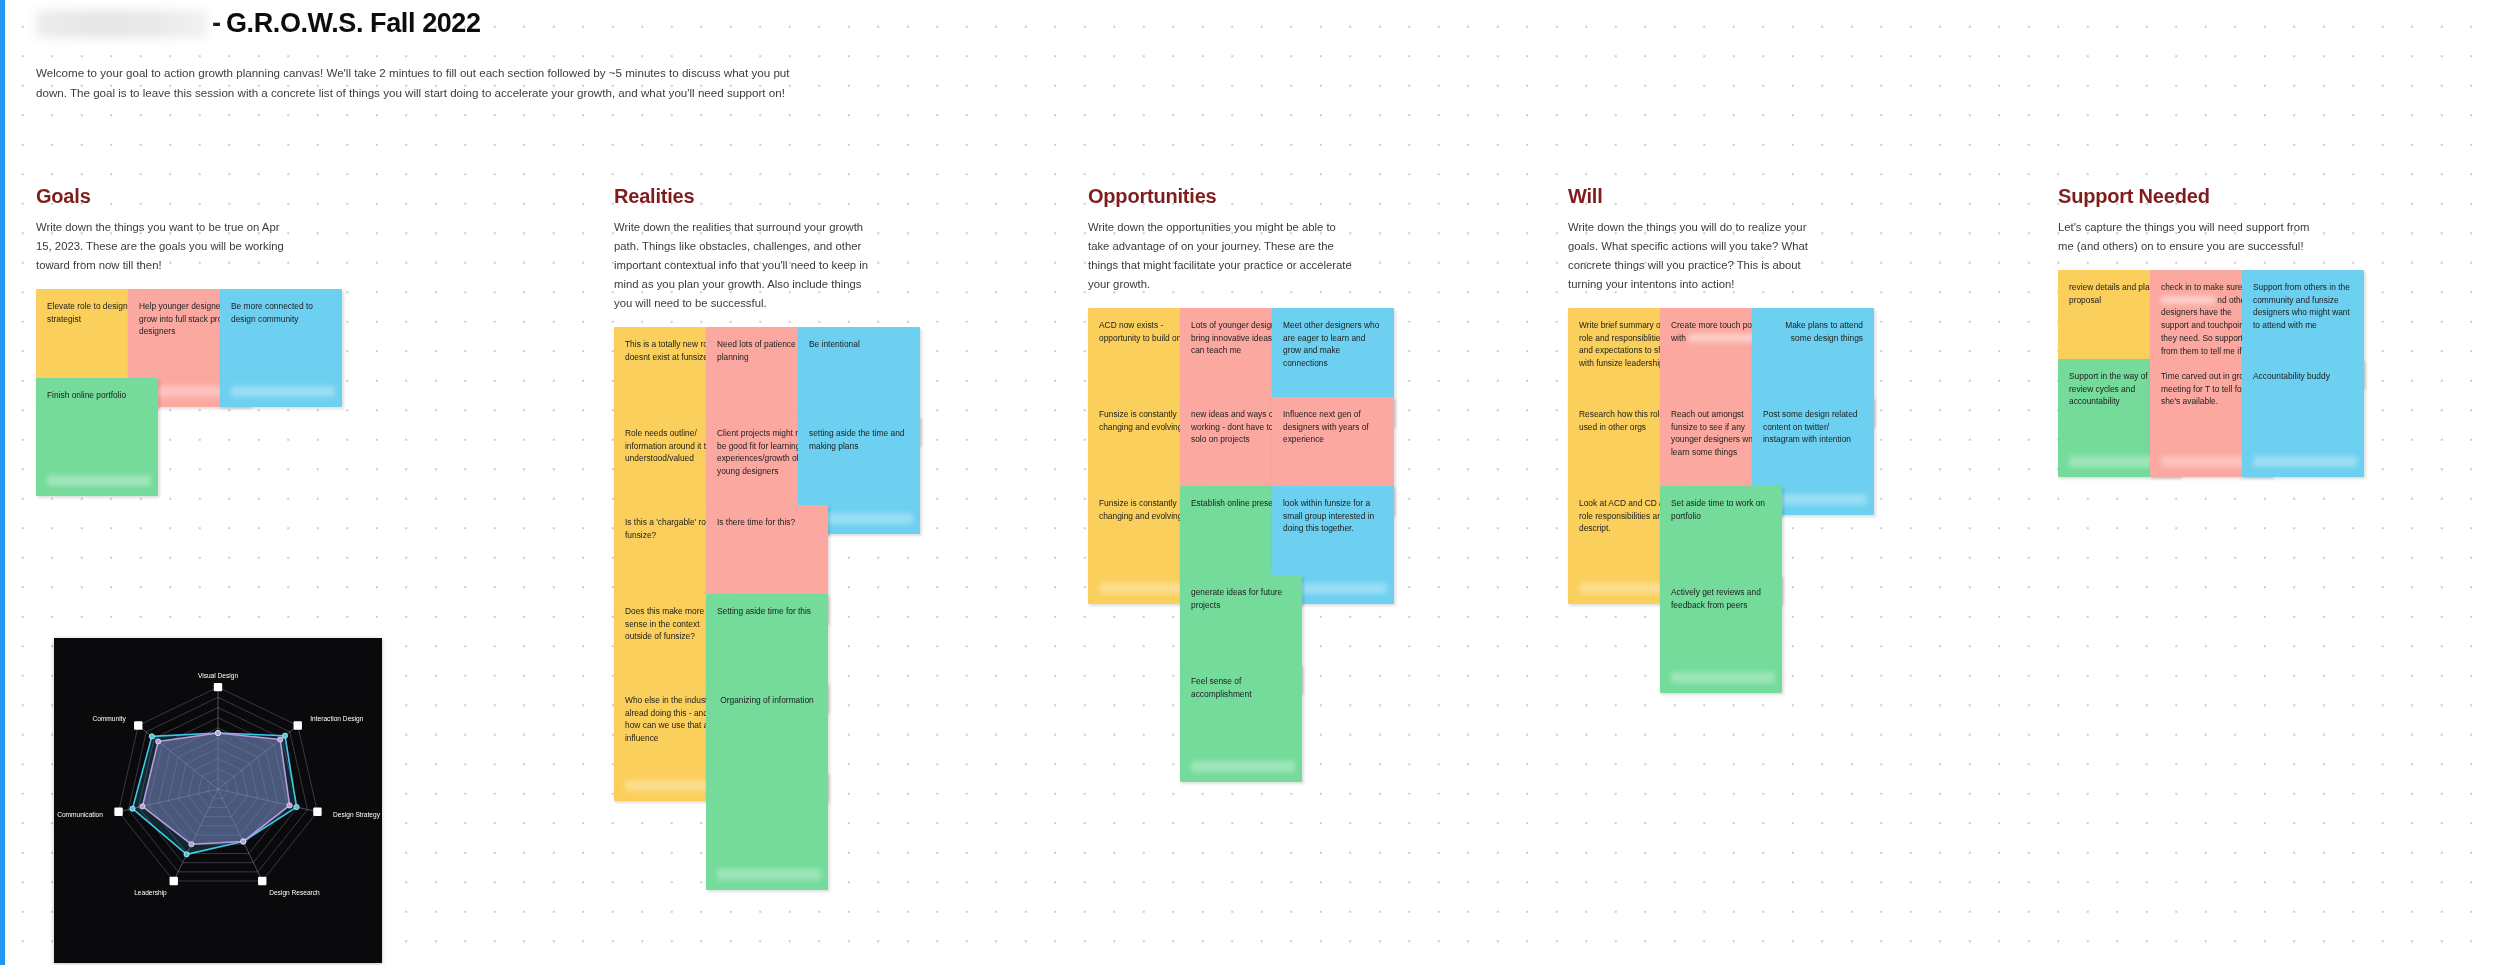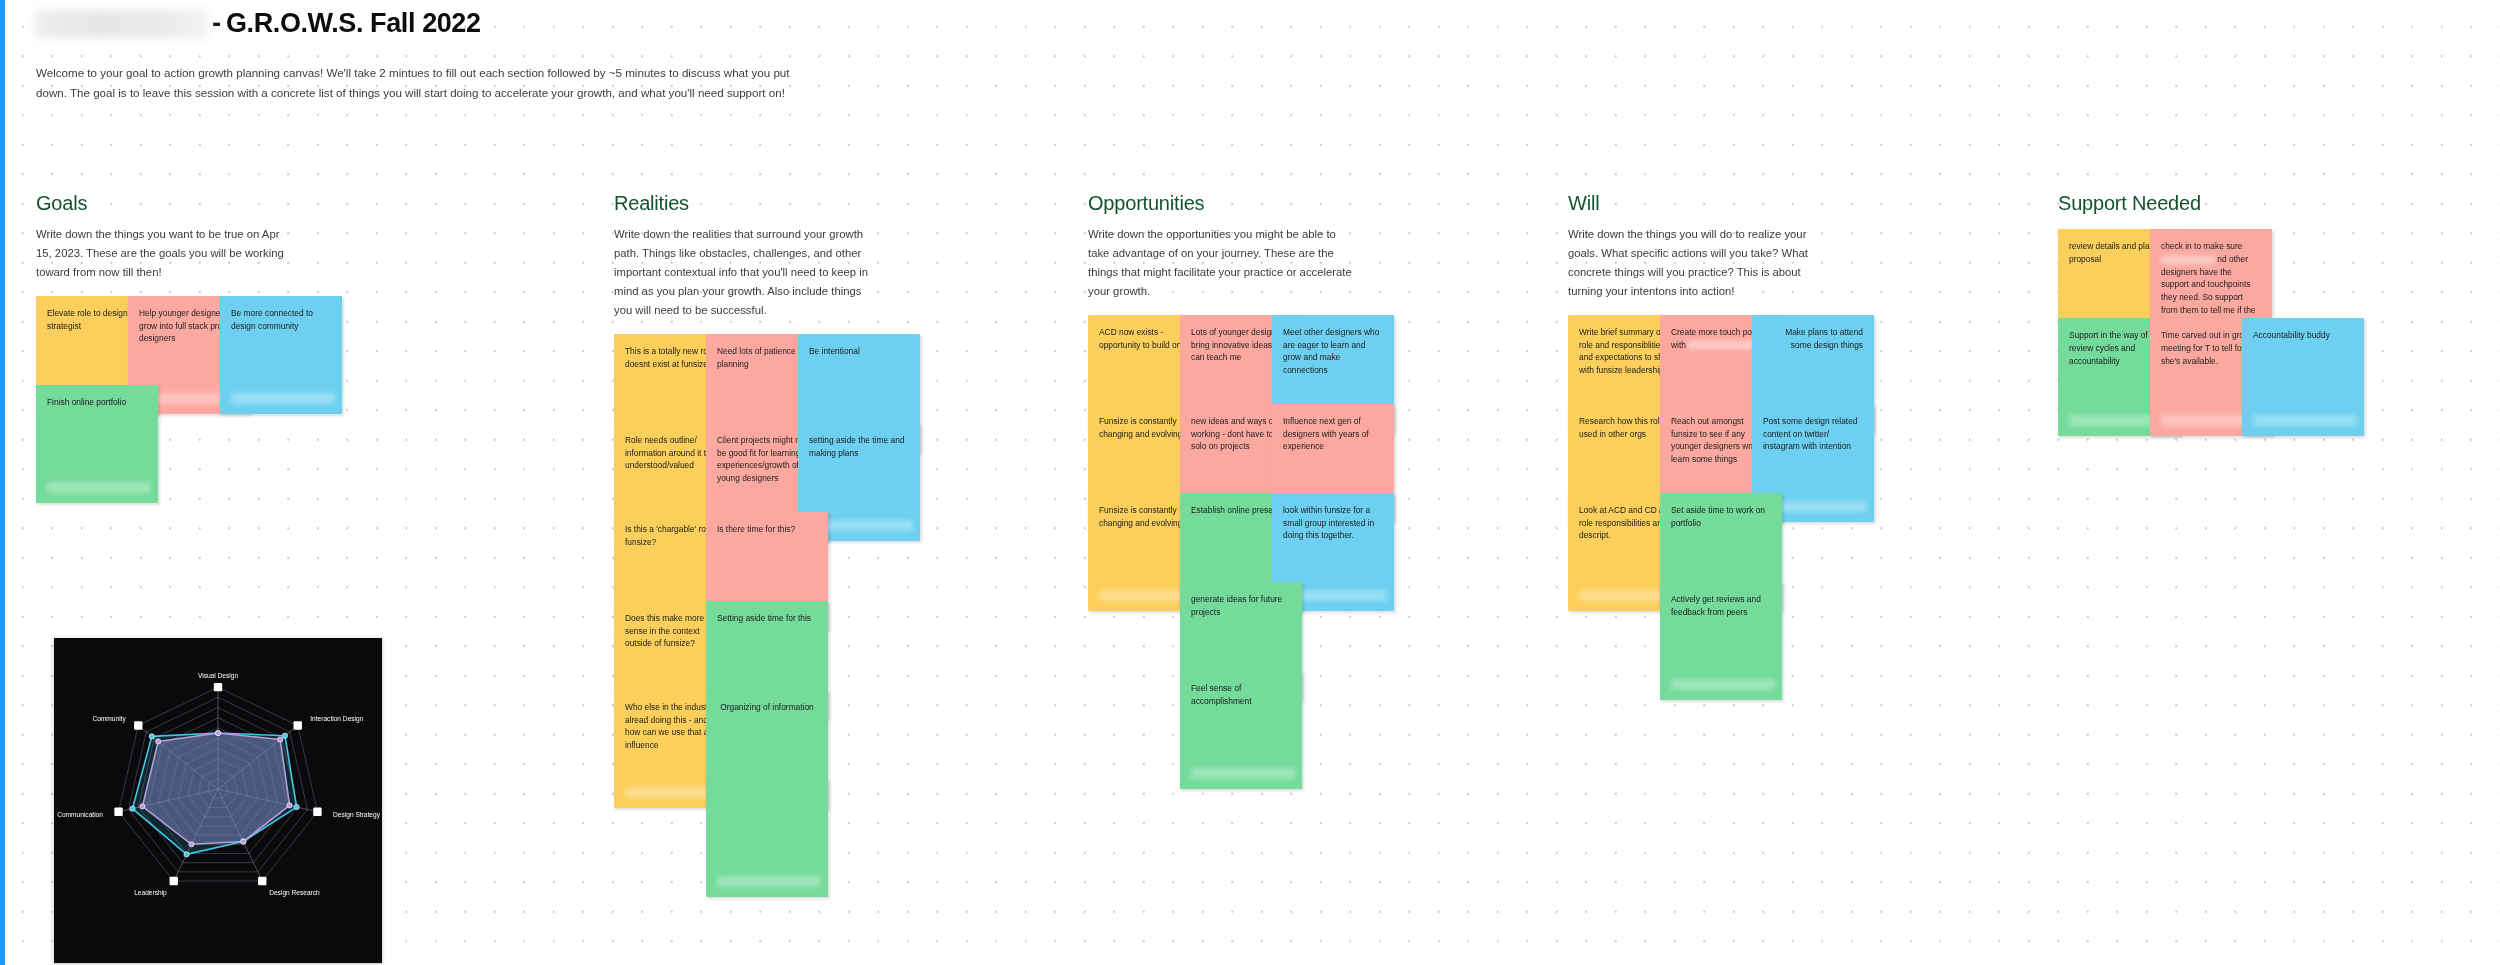--- a/index.html
+++ b/index.html
@@ -56,25 +56,24 @@
     font-size: 11.6px;
     line-height: 1.72;
     color: #3c3c3c;
   }
 
   
   .columns { position: absolute; left: 0; top: 185px; width: 2500px; }
   .col { position: absolute; top: 0; }
   .col-title {
     font-size: 20px;
-    font-weight: 400;
+    font-weight: 700;
     letter-spacing: -0.2px;
-    color: #14532d;
+    color: #7f1d1d;
     margin-bottom: 10px;
-    margin-top: 7px;
   }
   .col-desc {
     font-size: 11.3px;
     line-height: 1.68;
     color: #3b3b3b;
   }
 
   
   .notes { position: relative; margin-top: 14px; }
   .note {
@@ -315,27 +314,32 @@
             <div class="author">Theresa Gardner (Funsize)</div>
           </div>
           <div class="note c-green" style="left: 92px; top: 267px;">
             <div class="txt">Actively get reviews and feedback from peers</div>
             <div class="author">Theresa Gardner (Funsize)</div>
           </div>
         </div>
       </div>
       <div class="col" style="left: 2058px;">
         <div class="col-title">Support Needed</div>
+        <div class="col-desc" style="width: 268px;">Let's capture the things you will need support from me (and others) on to ensure you are successful!</div>
         <div class="notes" style="height: 600px; width: 320px;">
           <div class="note c-yellow" style="left: 0px; top: 0px;">
             <div class="txt">review details and plan proposal</div>
             <div class="author">Theresa Gardner (Funsize)</div>
           </div>
           <div class="note c-pink tall" style="left: 92px; top: 0px;">
             <div class="txt">check in to make sure <span class="inline-redact" style="width: 54px;">████████</span> nd other designers have the support and touchpoints they need. So support from them to tell me if the are getting what they need</div>
+            <div class="author">Theresa Gardner (Funsize)</div>
+          </div>
+          <div class="note c-blue" style="left: 184px; top: 0px;">
+            <div class="txt">Support from others in the community and funsize designers who might want to attend with me</div>
             <div class="author">Theresa Gardner (Funsize)</div>
           </div>
           <div class="note c-green" style="left: 0px; top: 89px;">
             <div class="txt">Support in the way of review cycles and accountability</div>
             <div class="author">Theresa Gardner (Funsize)</div>
           </div>
           <div class="note c-pink" style="left: 92px; top: 89px;">
             <div class="txt">Time carved out in group meeting for T to tell folks she's available.</div>
             <div class="author">Theresa Gardner (Funsize)</div>
           </div>

